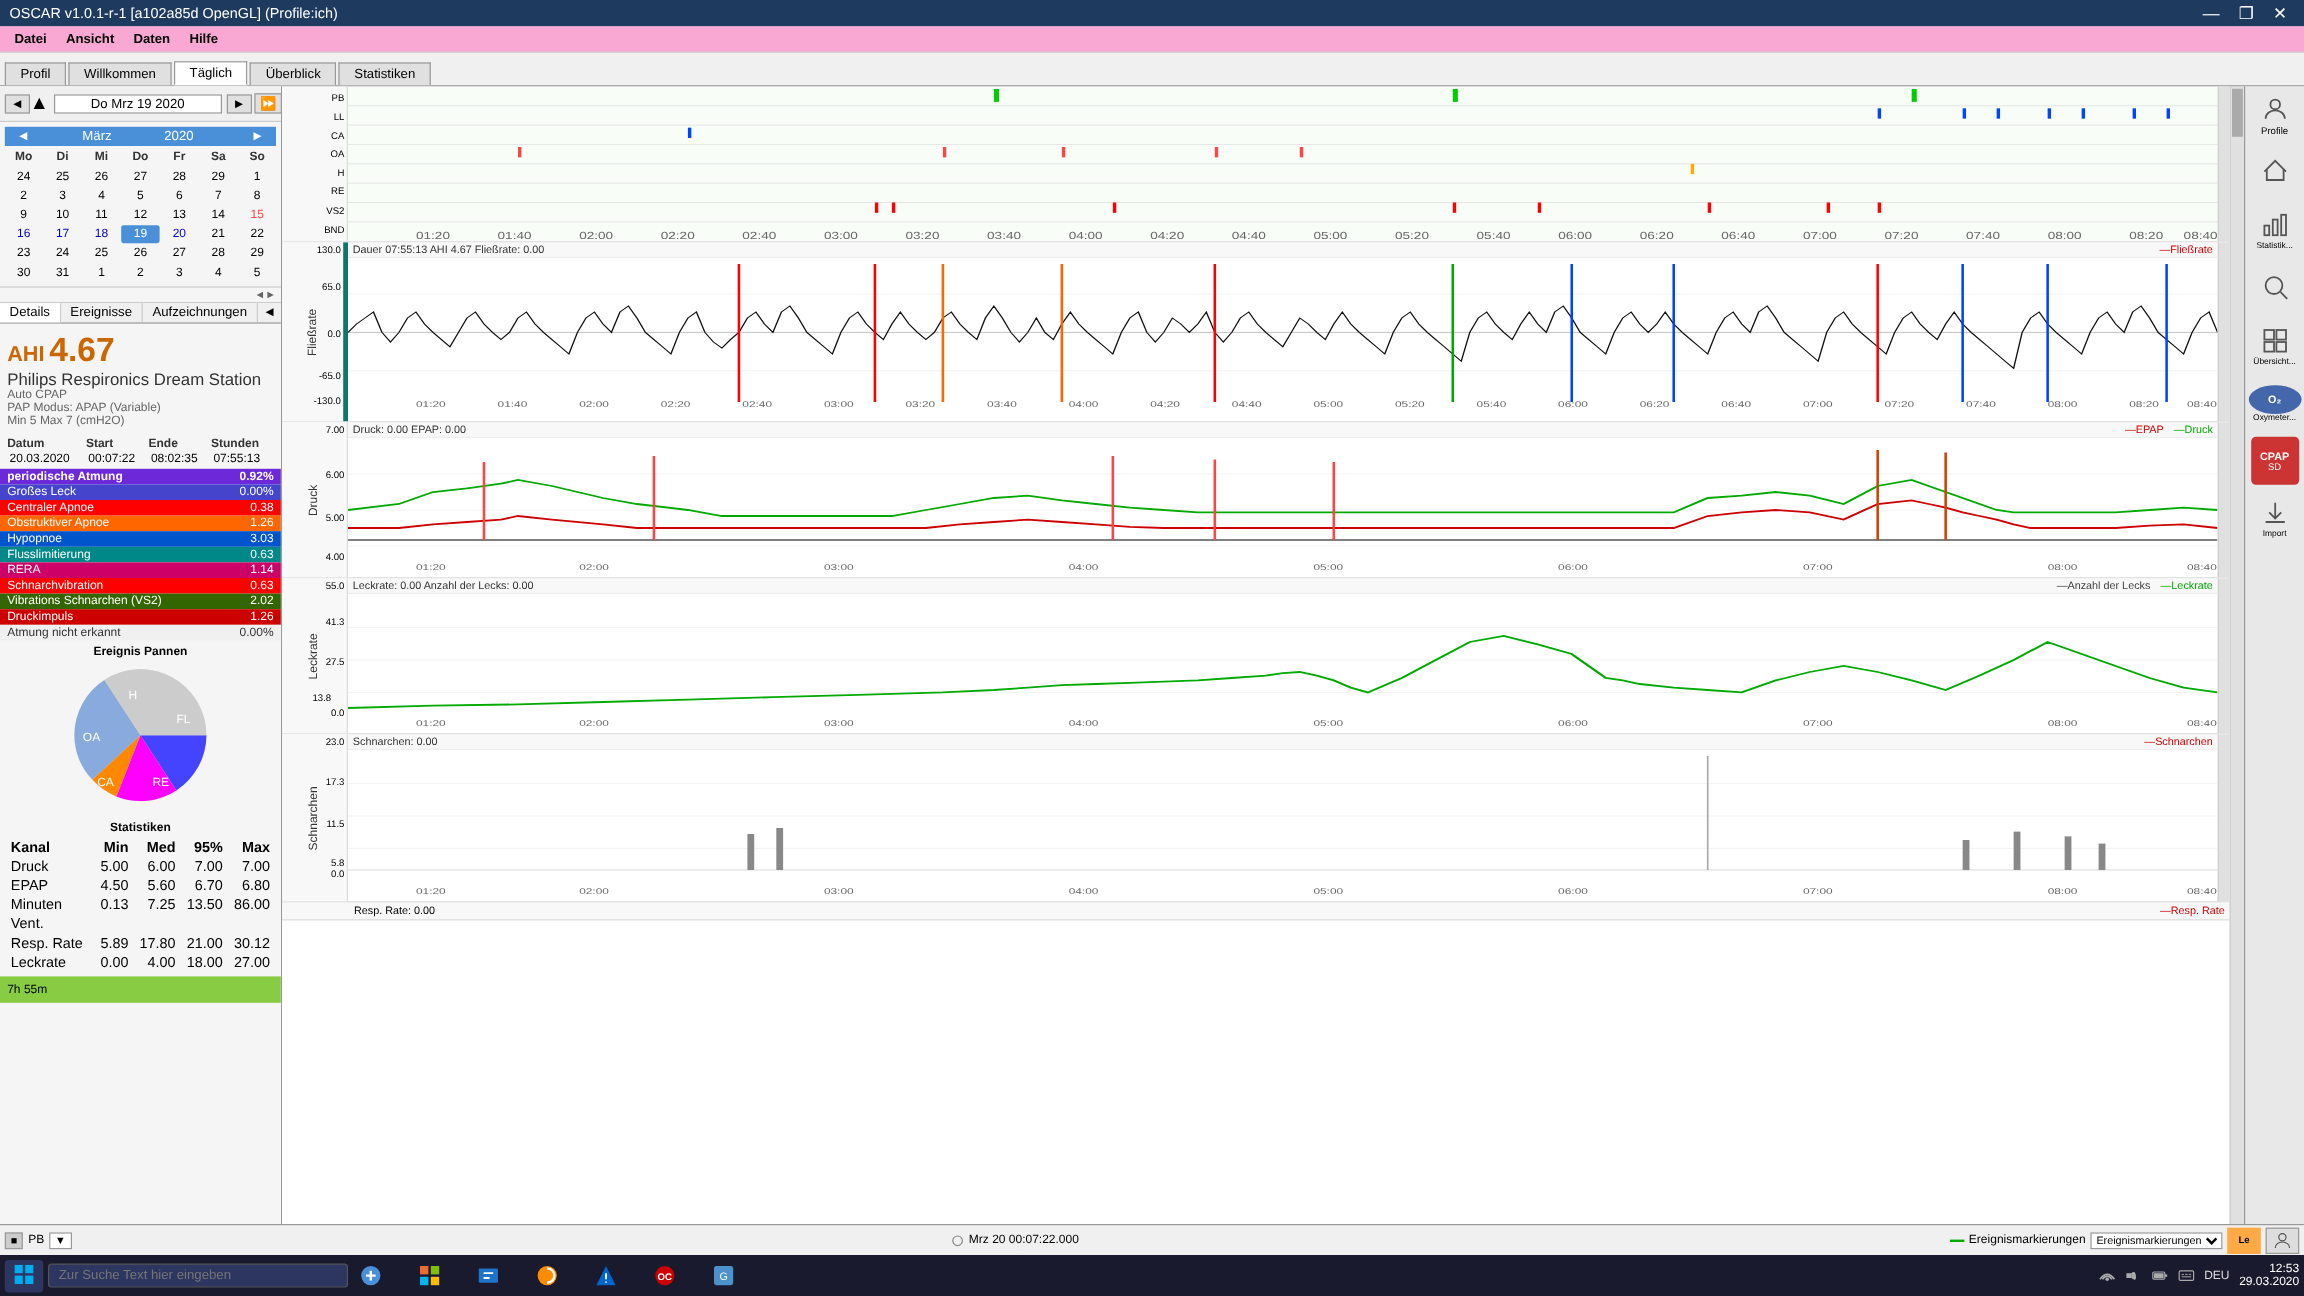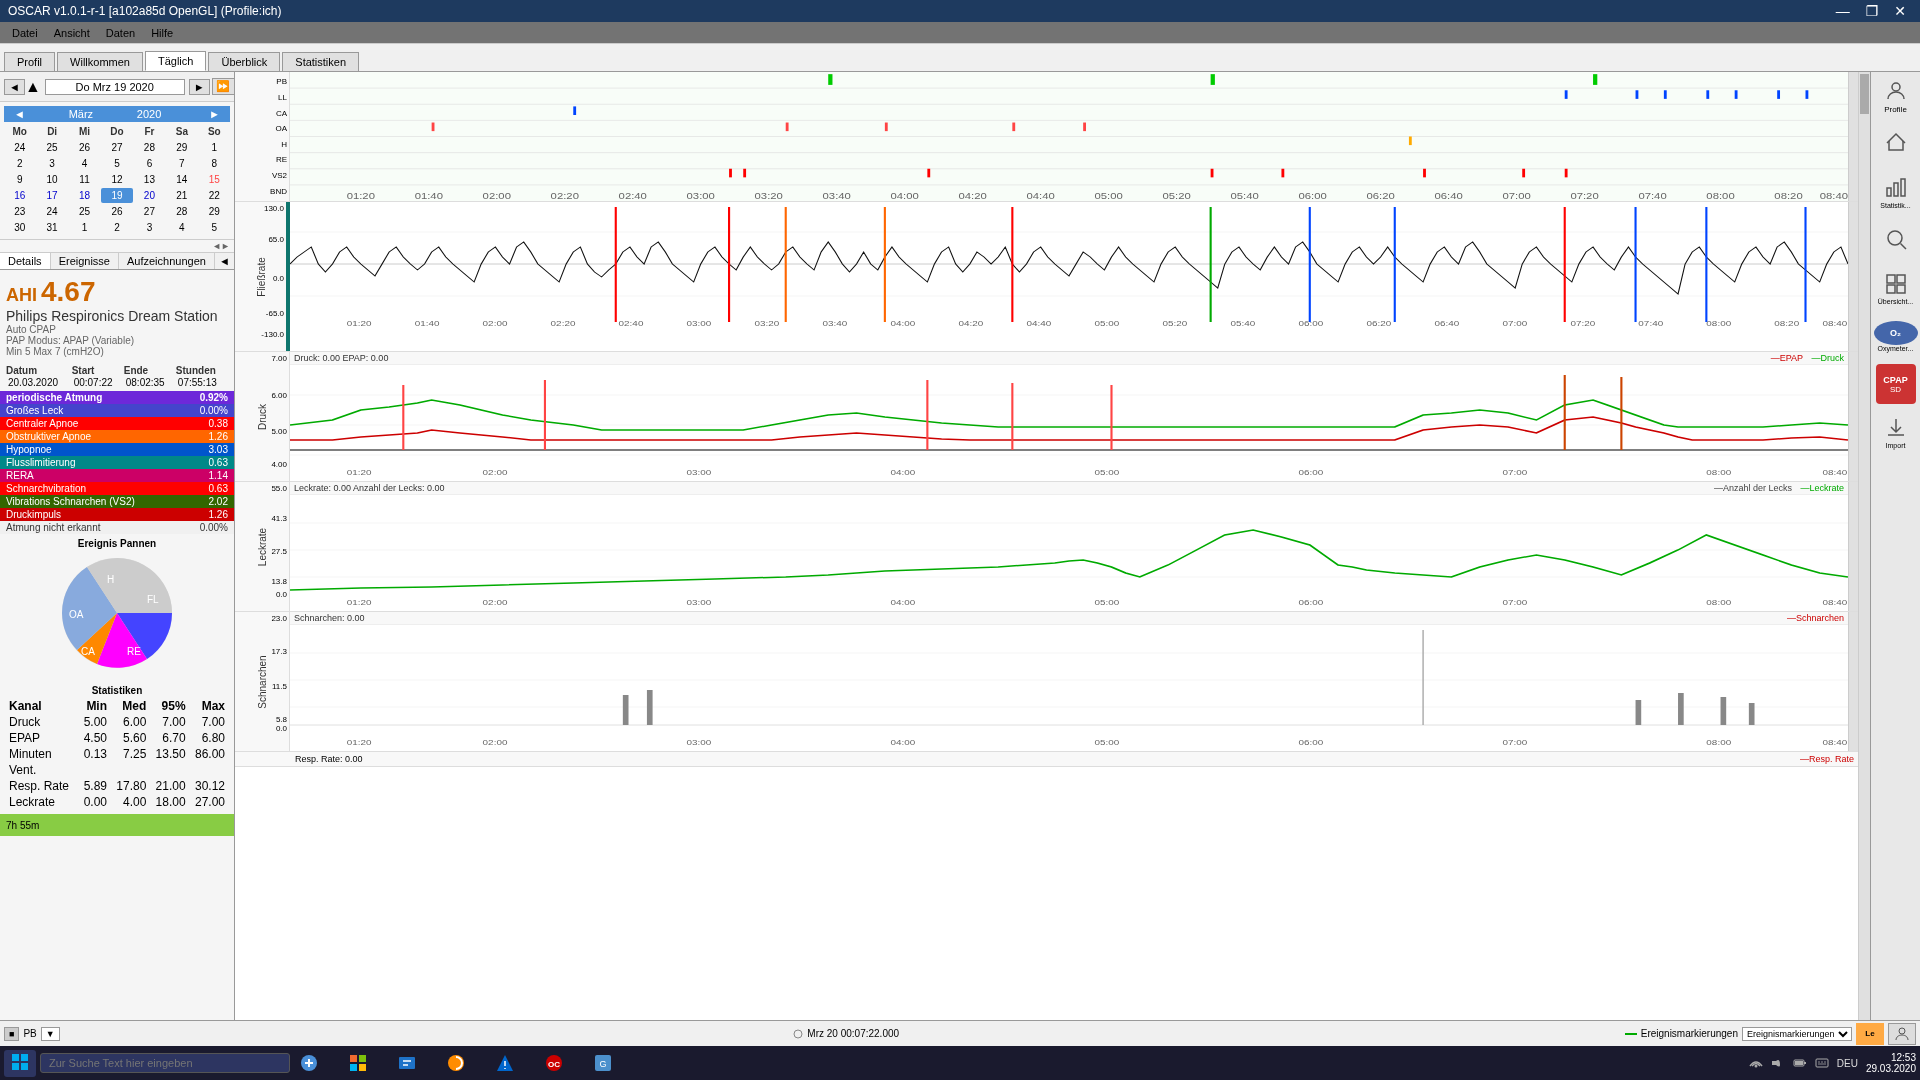--- a/index.html
+++ b/index.html
@@ -4,21 +4,21 @@
   <style>
     * { box-sizing: border-box; margin: 0; padding: 0; }
     body { font-family: 'Segoe UI', Arial, sans-serif; font-size: 11px; background: #f0f0f0; overflow: hidden; width: 1920px; height: 1080px; }
     
     
     .title-bar { background: #1e3a5f; color: white; height: 22px; display: flex; align-items: center; padding: 0 8px; font-size: 12px; }
     .title-bar-buttons { margin-left: auto; display: flex; gap: 4px; }
     .title-btn { background: none; border: none; color: white; cursor: pointer; font-size: 14px; padding: 0 6px; }
     
     
-    .menu-bar { background: #737373; border-bottom: 1px solid #ccc; display: flex; align-items: center; height: 22px; padding: 0 4px; }
+    .menu-bar { background: #f9a8d4; border-bottom: 1px solid #ccc; display: flex; align-items: center; height: 22px; padding: 0 4px; font-weight: bold; }
     .menu-item { padding: 2px 8px; cursor: pointer; font-size: 11px; }
     
     
     .tabs { background: #f0f0f0; border-bottom: 1px solid #999; display: flex; align-items: flex-end; padding: 2px 4px 0; height: 28px; }
     .tab { padding: 3px 12px; border: 1px solid #999; border-bottom: none; cursor: pointer; font-size: 11px; background: #e0e0e0; margin-right: 2px; }
     .tab.active { background: white; border-bottom: 1px solid white; }
     
     
     .sidebar { width: 235px; border-right: 1px solid #999; background: #f5f5f5; overflow-y: auto; flex-shrink: 0; }
     
@@ -463,20 +463,24 @@
       <div style="display:flex; border-bottom:1px solid #ddd; height:150px; position:relative;">
         <div style="width:55px; border-right:4px solid #0f766e; background:#f8f8f8; position:relative;">
           <div style="position:absolute; top:50%; left:50%; transform:translate(-50%,-50%) rotate(-90deg); white-space:nowrap; font-size:10px; color:#333;">Fließrate</div>
           <div style="position:absolute; right:2px; top:2px; font-size:8px;">130.0</div>
           <div style="position:absolute; right:2px; top:22%; font-size:8px;">65.0</div>
           <div style="position:absolute; right:2px; top:48%; font-size:8px;">0.0</div>
           <div style="position:absolute; right:2px; top:72%; font-size:8px;">-65.0</div>
           <div style="position:absolute; right:2px; bottom:12px; font-size:8px;">-130.0</div>
         </div>
         <div style="flex:1; position:relative; overflow:hidden;">
+          <div style="font-size:9px; color:#333; padding:1px 4px; background:#f8f8f8; border-bottom:1px solid #eee; display:flex; justify-content:space-between;">
+            <span>Dauer 07:55:13 AHI 4.67 Fließrate: 0.00</span>
+            <span style="color:#cc0000;">—Fließrate</span>
+          </div>
           <svg width="100%" height="125" viewBox="0 0 1100 125" preserveAspectRatio="none">
             <rect width="1100" height="125" fill="white"></rect>
 
             <line x1="0" y1="62" x2="1100" y2="62" stroke="#aaa" stroke-width="0.5"></line>
 
             <line x1="0" y1="30" x2="1100" y2="30" stroke="#eee" stroke-width="0.5"></line>
             <line x1="0" y1="94" x2="1100" y2="94" stroke="#eee" stroke-width="0.5"></line>
 
             <polyline points="0,62 5,55 10,50 15,45 20,62 25,70 30,62 35,50 40,45 45,55 50,62 55,68 60,74 65,62 70,50 75,45 80,55 85,62 90,68 95,62 100,50 105,45 110,55 115,62 120,68 125,74 130,80 135,62 140,50 145,45 150,55 155,62 160,45 165,40 170,50 175,62 180,68 185,74 190,80 195,62 200,50 205,45 210,62 215,70 220,75 225,68 230,62 235,50 240,45 245,55 250,62 255,45 260,40 265,50 270,62 275,68 280,74 285,80 290,62 295,50 300,45 305,55 310,62 315,68 320,55 325,45 330,55 335,62 340,68 345,62 350,50 355,45 360,55 365,62 370,68 375,50 380,40 385,50 390,62 395,70 400,62 405,50 410,62 415,68 420,55 425,45 430,55 435,62 440,68 445,74 450,80 455,62 460,50 465,45 470,62 475,70 480,62 485,50 490,55 495,62 500,55 505,45 510,62 515,70 520,62 525,50 530,45 535,55 540,62 545,68 550,74 555,62 560,50 565,55 570,62 575,68 580,55 585,45 590,55 595,62 600,68 605,74 610,80 615,62 620,50 625,45 630,55 635,62 640,68 645,74 650,80 655,86 660,62 665,50 670,45 675,55 680,62 685,68 690,55 695,45 700,55 705,62 710,45 715,40 720,50 725,62 730,68 735,74 740,80 745,62 750,50 755,45 760,55 765,62 770,55 775,45 780,55 785,62 790,68 795,74 800,80 805,62 810,50 815,45 820,55 825,62 830,45 835,40 840,50 845,62 850,68 855,74 860,80 865,86 870,62 875,50 880,45 885,55 890,62 895,68 900,74 905,80 910,62 915,50 920,45 925,55 930,62 935,68 940,55 945,45 950,55 955,62 960,68 965,74 970,80 975,86 980,92 985,62 990,50 995,45 1000,55 1005,62 1010,68 1015,74 1020,80 1025,62 1030,50 1035,45 1040,55 1045,62 1050,45 1055,40 1060,50 1065,62 1070,68 1075,74 1080,80 1085,62 1090,50 1095,45 1100,62" stroke="#111" stroke-width="0.8" fill="none"></polyline>
 
@@ -572,21 +576,21 @@
         </div>
         <div style="width:10px; background:#e0e0e0; border-left:1px solid #ccc;"></div>
       </div>
 
       <div style="display:flex; border-bottom:1px solid #ddd; height:130px; position:relative;">
         <div style="width:55px; border-right:1px solid #ddd; background:#f8f8f8; position:relative;">
           <div style="position:absolute; top:50%; left:50%; transform:translate(-50%,-50%) rotate(-90deg); white-space:nowrap; font-size:10px; color:#333;">Leckrate</div>
           <div style="position:absolute; right:2px; top:2px; font-size:8px;">55.0</div>
           <div style="position:absolute; right:2px; top:25%; font-size:8px;">41.3</div>
           <div style="position:absolute; right:2px; top:50%; font-size:8px;">27.5</div>
-          <div style="position:absolute; right:2px; top:74%; font-size:8px;">13.8</div>
+          <div style="position:absolute; right:13px; top:74%; font-size:8px;">13.8</div>
           <div style="position:absolute; right:2px; bottom:12px; font-size:8px;">0.0</div>
         </div>
         <div style="flex:1; position:relative; overflow:hidden;">
           <div style="font-size:9px; color:#333; padding:1px 4px; background:#f8f8f8; border-bottom:1px solid #eee; display:flex; justify-content:space-between;">
             <span>Leckrate: 0.00 Anzahl der Lecks: 0.00</span>
             <span>
               <span style="color:#444; font-size:9px;">—Anzahl der Lecks</span>
               <span style="color:#00aa00; font-size:9px; margin-left:6px;">—Leckrate</span>
             </span>
           </div>

